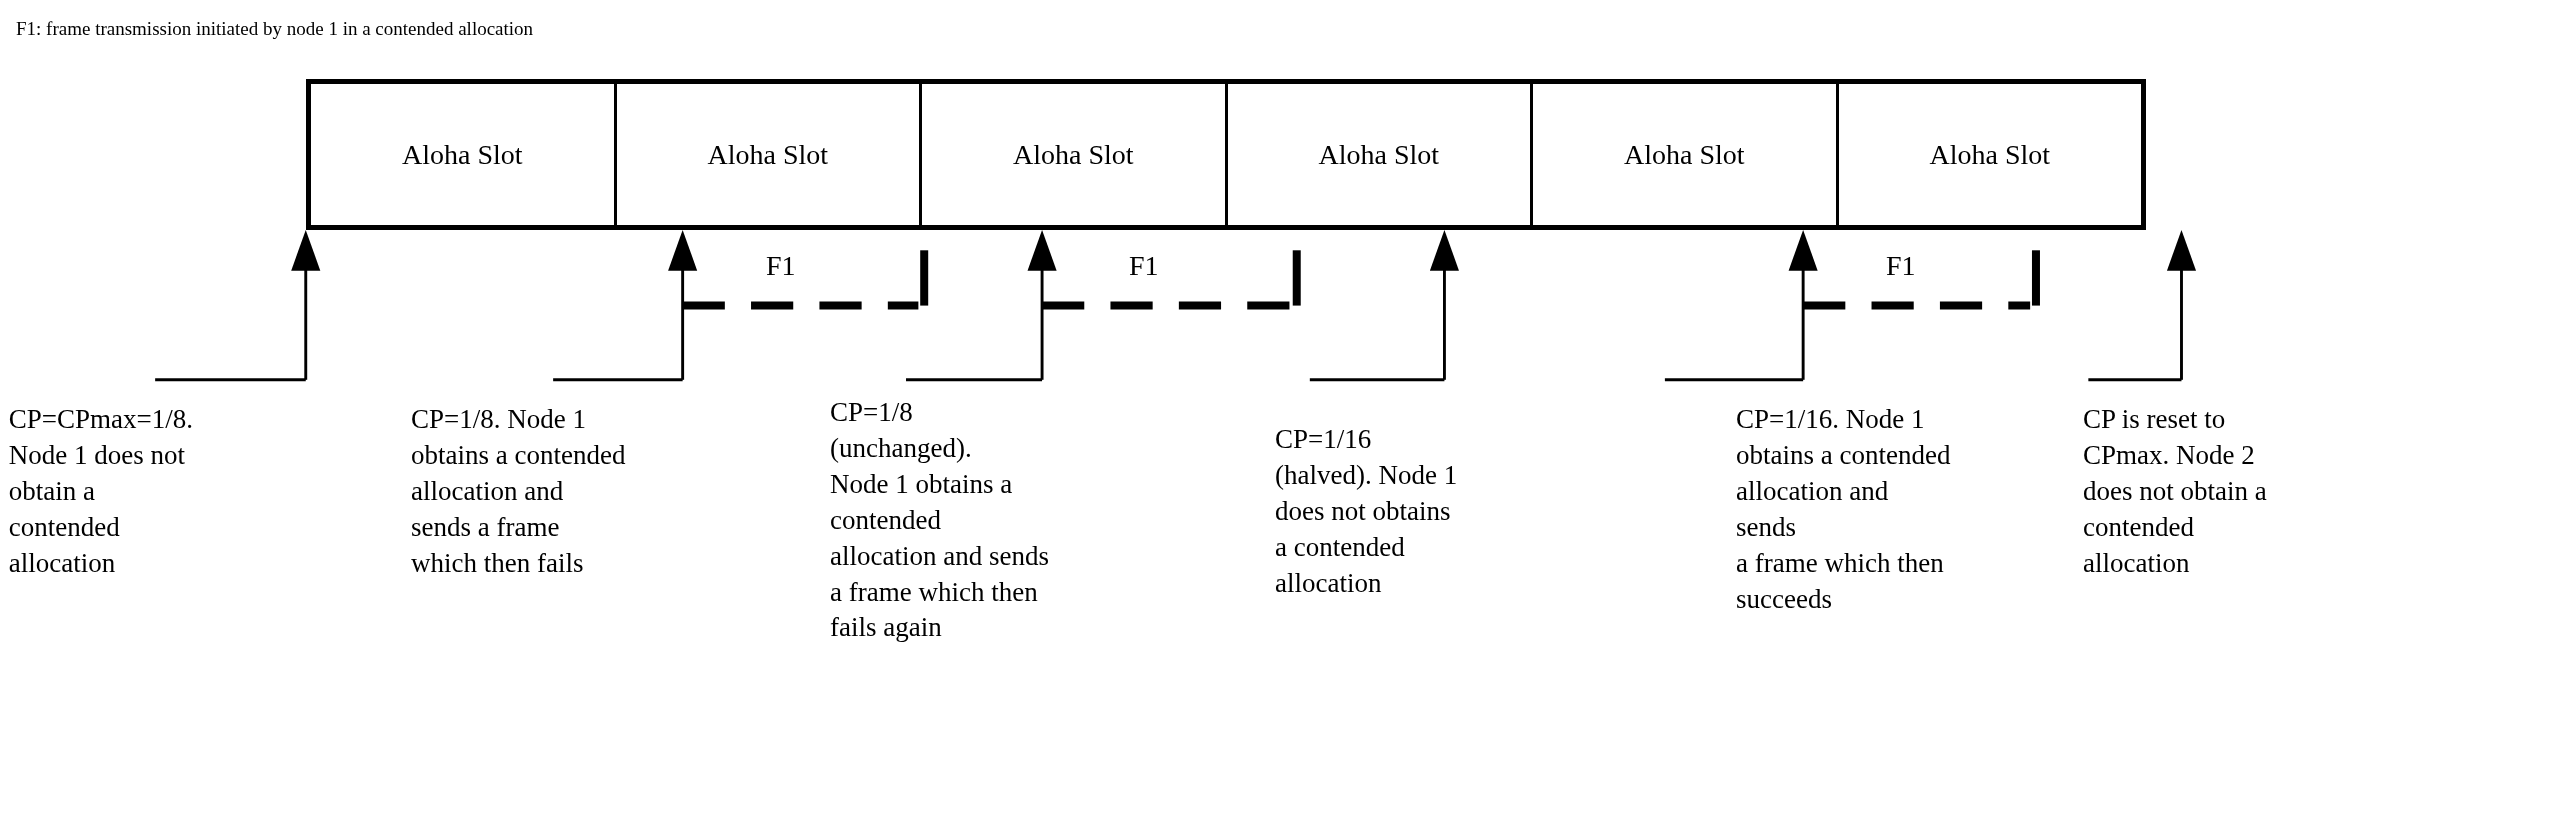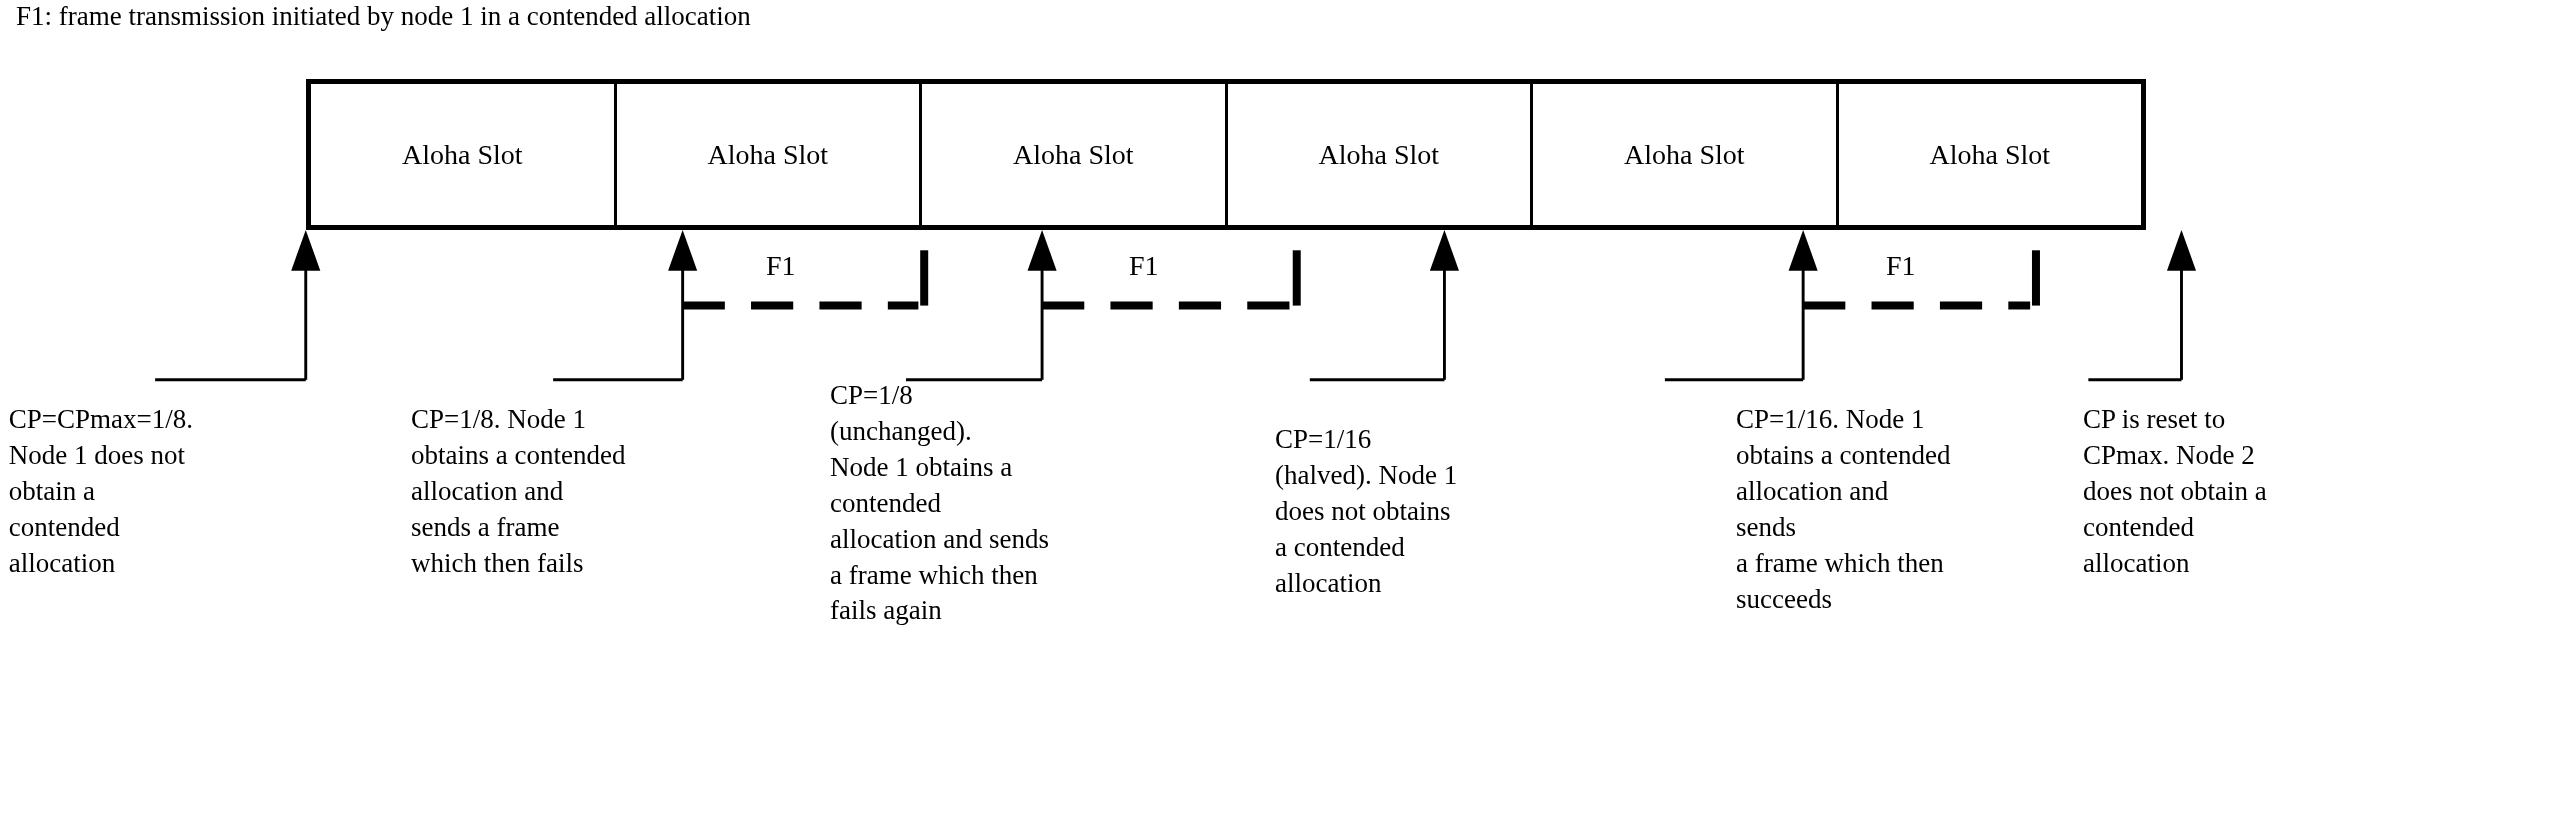--- a/index.html
+++ b/index.html
@@ -1,19 +1,19 @@
 <!DOCTYPE html>
 <html style="font-size:11.6px"><head>
 <meta charset="utf-8">
 <style>
   html,body{margin:0;padding:0;background:#ffffff;}
   body{width:2576px;height:828px;position:relative;overflow:hidden;
        font-family:"Liberation Serif","DejaVu Serif",serif;color:#000;}
 
-  #caption-line{position:absolute;left:16px;top:2px;font-size:27px;line-height:1.1;
+  #caption-line{position:absolute;left:16px;top:19px;font-size:19px;line-height:1.1;
                 white-space:nowrap;}
 
   #slot-row{position:absolute;left:306px;top:79px;width:1840px;height:151px;
             display:flex;box-sizing:border-box;
             border:5.1px solid #000;}
   .slot-cell{flex:1 1 0;display:flex;align-items:center;justify-content:center;
              box-sizing:border-box;border-right:3.6px solid #000;font-size:28px;}
   .slot-cell:last-child{border-right:none;}
 
   #vector-layer{position:absolute;left:0;top:0;width:2576px;height:828px;
@@ -90,21 +90,21 @@
 
 <div class="caption-block" style="left:8.7px;top:402px;width:178px;">CP=CPmax=1/8.
 Node 1 does not
 obtain a contended
 allocation</div>
 <div class="caption-block" style="left:411px;top:402px;width:218px;">CP=1/8. Node 1
 obtains a contended
 allocation and
 sends a frame
 which then fails</div>
-<div class="caption-block" style="left:830px;top:378px;width:226px;">CP=1/8
+<div class="caption-block" style="left:830px;top:395px;width:226px;">CP=1/8
 (unchanged).
 Node 1 obtains a
 contended
 allocation and sends
 a frame which then
 fails again</div>
 <div class="caption-block" style="left:1275px;top:422px;width:193px;">CP=1/16
 (halved). Node 1
 does not obtains
 a contended

